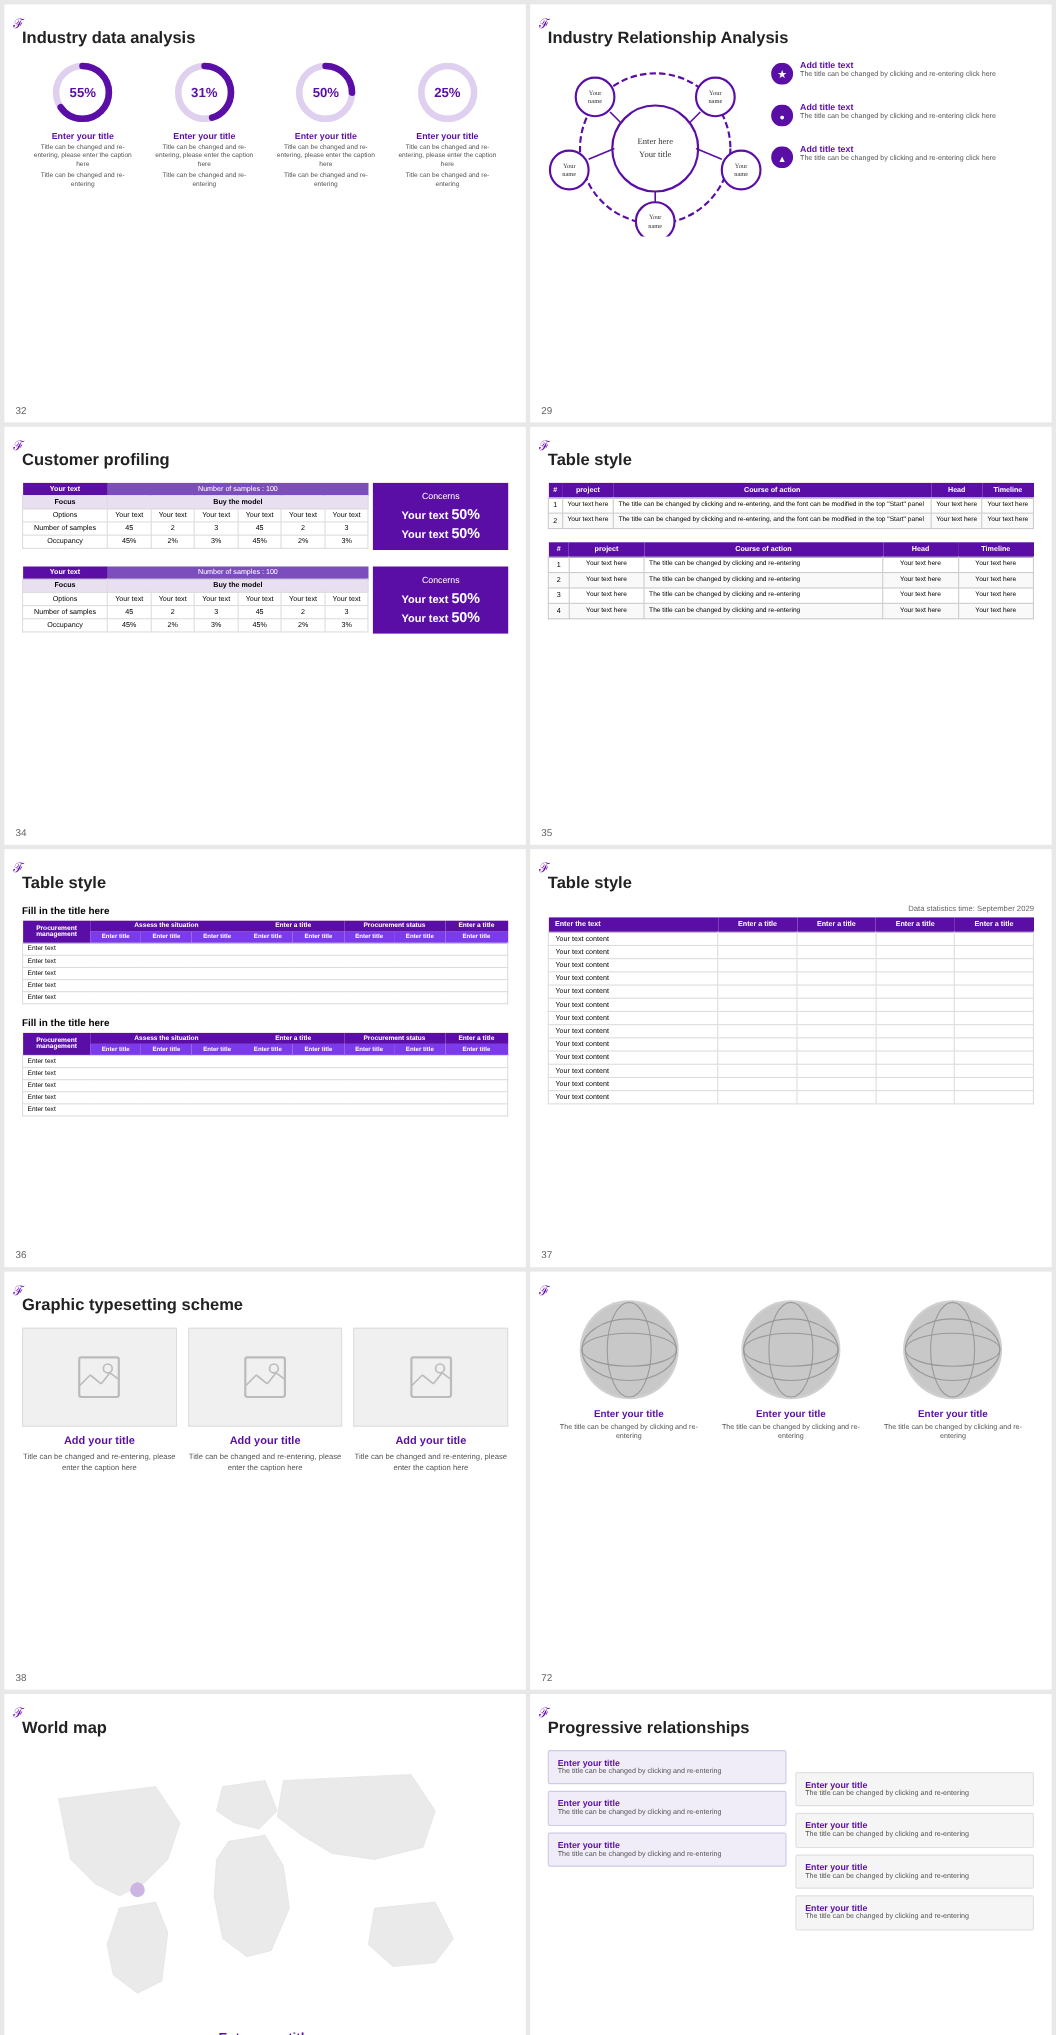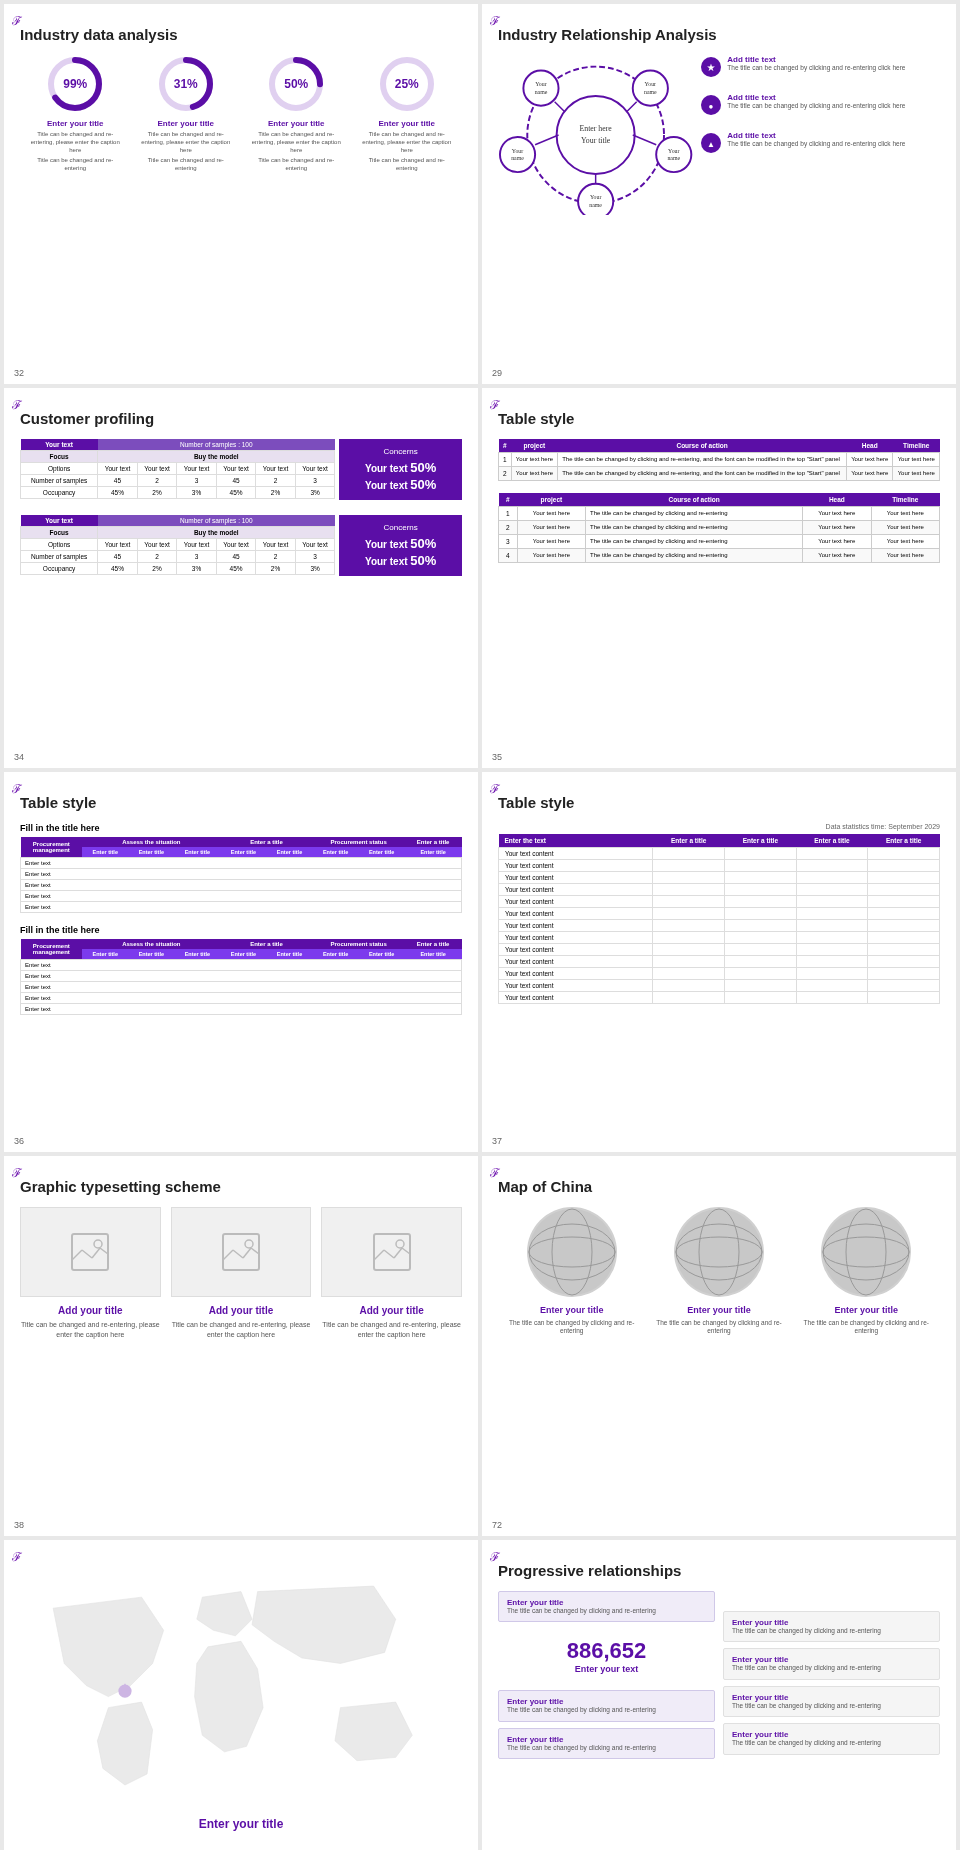--- a/index.html
+++ b/index.html
@@ -333,21 +333,21 @@
     <span class="slide-icon">ℱ</span>
     <div class="slide-title">Industry data analysis</div>
     <div class="circles-row">
 
       <div class="circle-item">
         <div class="circle-ring">
           <svg viewBox="0 0 58 58">
             <circle cx="29" cy="29" r="24" fill="none" stroke="#e0d0f0" stroke-width="6"></circle>
             <circle cx="29" cy="29" r="24" fill="none" stroke="#5b0ea6" stroke-width="6" stroke-dasharray="135.7 150.8" stroke-dashoffset="37.7" stroke-linecap="round" transform="rotate(-90 29 29)"></circle>
           </svg>
-          <div class="pct">99%</div>
+          <div class="pct">55%</div>
         </div>
         <div class="item-title">Enter your title</div>
         <div class="item-desc">Title can be changed and re-entering, please enter the caption here</div>
         <div class="item-desc" style="margin-top:3px;">Title can be changed and re-entering</div>
       </div>
 
       <div class="circle-item">
         <div class="circle-ring">
           <svg viewBox="0 0 58 58">
             <circle cx="29" cy="29" r="24" fill="none" stroke="#e0d0f0" stroke-width="6"></circle>
@@ -905,21 +905,20 @@
         </div>
         <div class="card-title">Add your title</div>
         <div class="card-desc">Title can be changed and re-entering, please enter the caption here</div>
       </div>
     </div>
     <div class="slide-number">38</div>
   </div>
 
   <div class="slide slide39">
     <span class="slide-icon">ℱ</span>
-    <div class="slide-title">Map of China</div>
     <div class="globes-row">
       <div class="globe-item">
         <div class="globe-circle">
           <svg width="90" height="90" viewBox="0 0 90 90">
             <circle cx="45" cy="45" r="43" fill="#c8c8c8"></circle>
             <ellipse cx="45" cy="45" rx="20" ry="43" fill="none" stroke="#999" stroke-width="1"></ellipse>
             <ellipse cx="45" cy="45" rx="43" ry="15" fill="none" stroke="#999" stroke-width="1"></ellipse>
             <ellipse cx="45" cy="45" rx="43" ry="28" fill="none" stroke="#999" stroke-width="1"></ellipse>
           </svg>
         </div>
@@ -949,20 +948,21 @@
         </div>
         <div class="g-title">Enter your title</div>
         <div class="g-desc">The title can be changed by clicking and re-entering</div>
       </div>
     </div>
     <div class="slide-number">72</div>
   </div>
 
   <div class="slide slide40">
     <span class="slide-icon">ℱ</span>
+    <div class="slide-title">World map</div>
     <div class="map-area">
       <svg class="world-map-svg" viewBox="0 0 400 220">
 
         <path d="M 30 40 L 110 30 L 130 60 L 120 90 L 100 110 L 80 120 L 60 110 L 40 90 Z" fill="#bbb" stroke="#999" stroke-width="0.5"></path>
 
         <path d="M 80 130 L 110 125 L 120 150 L 115 190 L 95 200 L 75 185 L 70 160 Z" fill="#bbb" stroke="#999" stroke-width="0.5"></path>
 
         <path d="M 165 30 L 200 25 L 210 50 L 195 65 L 175 60 L 160 50 Z" fill="#bbb" stroke="#999" stroke-width="0.5"></path>
 
         <path d="M 170 75 L 200 70 L 215 95 L 220 130 L 205 165 L 185 170 L 165 155 L 158 120 L 160 90 Z" fill="#bbb" stroke="#999" stroke-width="0.5"></path>
@@ -984,24 +984,20 @@
 
   <div class="slide slide41">
     <span class="slide-icon">ℱ</span>
     <div class="slide-title">Progressive relationships</div>
     <div class="content">
       <div class="prog-left">
         <div class="prog-box" style="background:#f0ecf8;border-color:#d0c8e8;">
           <div class="pb-title">Enter your title</div>
           <div class="pb-desc">The title can be changed by clicking and re-entering</div>
         </div>
-        <div style="text-align:center;padding:10px 0;">
-          <div class="prog-number">886,652</div>
-          <div class="prog-text">Enter your text</div>
-        </div>
         <div class="prog-box" style="background:#f0ecf8;border-color:#d0c8e8;">
           <div class="pb-title">Enter your title</div>
           <div class="pb-desc">The title can be changed by clicking and re-entering</div>
         </div>
         <div class="prog-box" style="background:#f0ecf8;border-color:#d0c8e8;">
           <div class="pb-title">Enter your title</div>
           <div class="pb-desc">The title can be changed by clicking and re-entering</div>
         </div>
       </div>
       <div class="prog-right">

